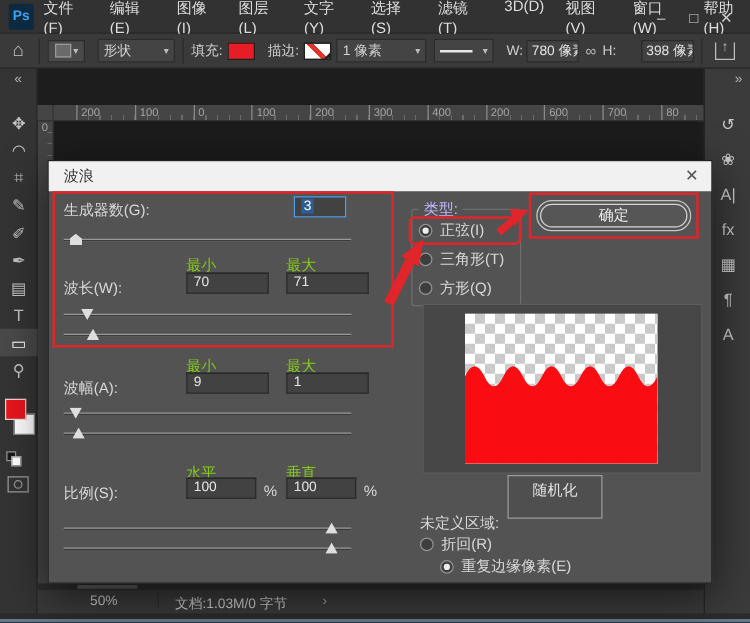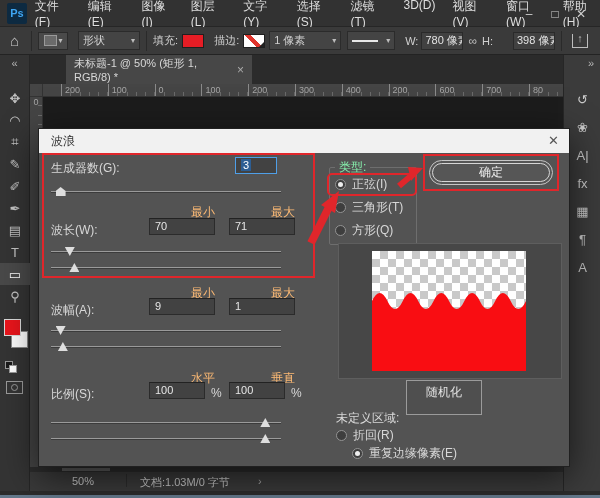--- a/index.html
+++ b/index.html
@@ -97,35 +97,35 @@
   .status-chevron { position:absolute; left:228px; top:8px; color:#a5a5a5; }
   .bottomstrip { position:absolute; left:0; top:491px; width:600px; height:7px;
     background:linear-gradient(#2c2c2c 0 55%, #64798c 55%); }
   
   .dialog { position:absolute; left:38px; top:128px; width:532px; height:339px; background:#535353;
     border:1px solid #202020; box-shadow:0 10px 34px rgba(0,0,0,.6); z-index:10; font-size:12px; }
   .dlg-title { position:absolute; left:0; top:0; width:100%; height:24px; background:#f1f1f1;
     color:#333; display:flex; align-items:center; padding:0 12px; font-size:12px; }
   .dlg-close { position:absolute; right:10px; top:4px; color:#555; font-size:13px; }
   .dlg-label { position:absolute; color:#d8d8d8; }
-  .hdr { position:absolute; width:66px; text-align:right; color:#fdba74; }
+  .hdr { position:absolute; width:66px; text-align:left; color:#84cc16; }
   .fld { position:absolute; height:17px; background:#424242; border:1px solid #2b2b2b;
     border-top-color:#222; color:#e6e6e6; font-size:11px; padding:1px 5px; overflow:hidden; }
   .fld-gen { border-color:#4f9fe8; }
   .fld-gen .val { background:#2d5e93; color:#fff; padding:0 2px; }
   .slider { position:absolute; height:11px; }
   .slider .track { position:absolute; left:0; right:0; top:5px; height:2px; background:#9a9a9a;
     border-bottom:1px solid #3b3b3b; }
   .thumb { position:absolute; top:1px; width:10px; height:9px; background:#dedede; }
   .thumb.pent { clip-path:polygon(50% 0,100% 45%,100% 100%,0 100%,0 45%); }
   .thumb.down { clip-path:polygon(0 0,100% 0,50% 100%); }
   .thumb.up { clip-path:polygon(50% 0,100% 100%,0 100%); }
   .pct { position:absolute; color:#d8d8d8; }
   .groupbox { position:absolute; border:1px solid #6e6e6e; border-radius:2px; }
-  .grp-label { position:absolute; background:#535353; padding:0 4px; color:#86efac; z-index:2; }
+  .grp-label { position:absolute; background:#535353; padding:0 4px; color:#c4b5fd; z-index:2; }
   .radio-row { position:absolute; display:flex; align-items:center; gap:6px; color:#d8d8d8;
     font-size:12px; height:15px; }
   .radio { width:11px; height:11px; border-radius:50%; background:#3e3e3e; border:1px solid #939393;
     position:relative; flex:none; }
   .radio.selected::after { content:""; position:absolute; left:2px; top:2px; width:5px; height:5px;
     border-radius:50%; background:#ededed; }
   .pill { position:absolute; width:124px; height:25px; border:1px solid #c6c6c6; border-radius:13px;
     background:#565656; color:#ececec; text-align:center; line-height:23px; font-size:12px; }
   .pill.focused { outline:1px solid #d6d6d6; outline-offset:-4px; }
   .btn-flat { position:absolute; border:1px solid #9b9b9b; background:#4f4f4f; color:#e2e2e2;
@@ -198,26 +198,20 @@
     </span>
     <span style="margin-left:10px">W:</span>
     <span class="field-sm" style="width:42px;margin-left:3px">780 像素</span>
     <span class="link-icon">∞</span>
     <span>H:</span>
     <span class="field-sm" style="width:42px;margin-left:20px">398 像素</span>
     <span class="opt-sep"></span>
     <span class="share-icon">↑</span>
   </div>
 
-  <div class="tabbar">
-    <div class="doc-tab">
-      <span>未标题-1 @ 50% (矩形 1, RGB/8) *</span>
-      <span class="tab-close">×</span>
-    </div>
-  </div>
 
   <div class="ruler-h">
 
   <span class="tick">200</span>
       <span class="tick">100</span>
       <span class="tick">0</span>
       <span class="tick">100</span>
       <span class="tick">200</span>
       <span class="tick">300</span>
       <span class="tick">400</span>

